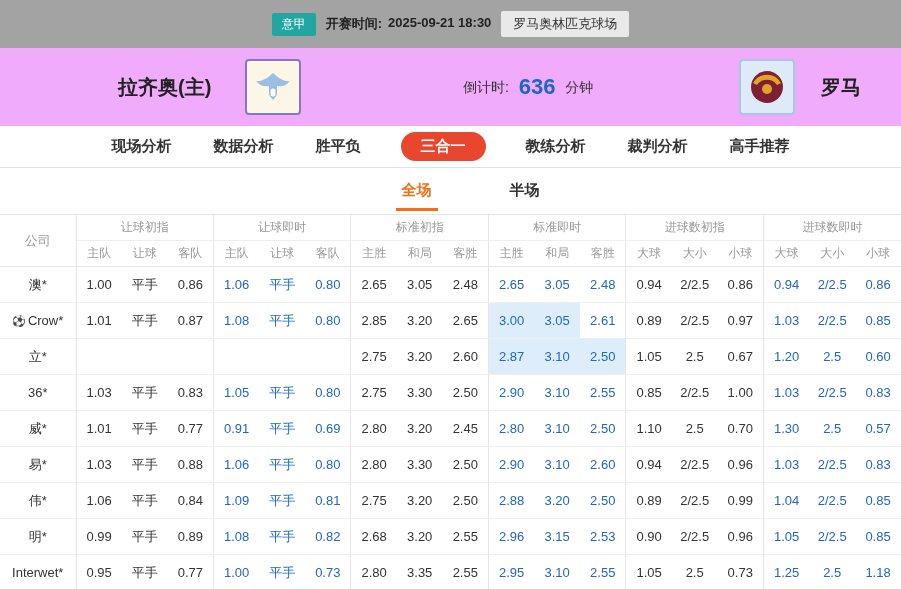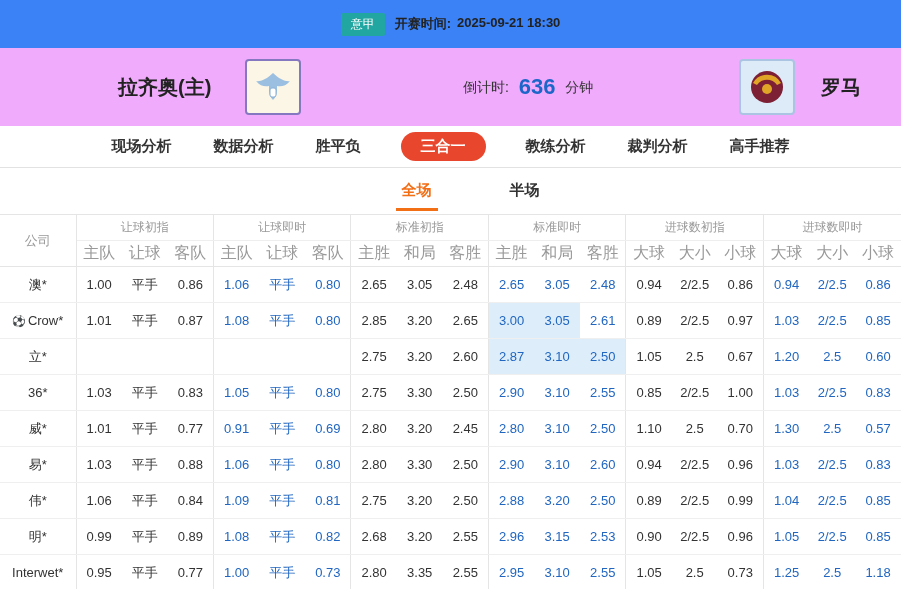--- a/index.html
+++ b/index.html
@@ -1,21 +1,21 @@
 <!DOCTYPE html>
 <html><head>
 <meta charset="utf-8">
 <style>
   * { margin:0; padding:0; box-sizing:border-box; }
   html,body { width:901px; height:589px; }
   body { font-family:"Liberation Sans","DejaVu Sans",sans-serif; background:#fff; overflow:hidden; color:#333; }
   .page { width:901px; height:589px; background:#fff; }
 
   
-  .top-bar { height:48px; background:#3b82f6; display:flex; align-items:center; justify-content:center; gap:10px; font-size:13px; }
+  .top-bar { height:48px; background:#a3a3a3; display:flex; align-items:center; justify-content:center; gap:10px; font-size:13px; }
   .league-badge { background:#21a6a1; color:#fff; font-size:12px; padding:3px 10px; border-radius:2px; }
   .kickoff { font-weight:bold; color:#222; display:flex; gap:6px; }
   .venue-chip { background:#e9e9e9; color:#333; padding:4px 12px; border-radius:2px; }
 
   
   .team-header { height:78px; display:flex; align-items:center; background:#f0abfc; }
   .team-name { font-size:20px; font-weight:bold; color:#222; }
   .home-name { margin-left:118px; }
   .away-name { margin-right:40px; }
   .logo-box { width:56px; height:56px; display:flex; align-items:center; justify-content:center; border-radius:4px; }
@@ -32,41 +32,42 @@
   
   .sub-tabs { height:46px; display:flex; align-items:center; justify-content:center; gap:66px;margin-left:40px; }
   .sub-tab { font-size:15px; font-weight:bold; color:#333; cursor:pointer; padding:10px 6px 8px; border-bottom:3px solid transparent; }
   .sub-tab.active { color:#f26f16; border-bottom-color:#f26f16; }
 
   
   table.odds { width:901px; border-collapse:collapse; table-layout:fixed; font-size:13px; text-align:center; border-top:1px solid #e5e5e5; }
   col.c-company { width:76px; }
   th { font-weight:normal; color:#999; }
   .group-h { height:26px; font-size:12px; border-bottom:1px solid #eee; }
-  .sub-h { height:26px; font-size:16px; border-bottom:1px solid #e5e5e5; }
+  .sub-h { height:26px; font-size:12px; border-bottom:1px solid #e5e5e5; }
   .company-h { color:#999; font-size:13px; border-right:1px solid #e5e5e5; border-bottom:1px solid #e5e5e5; }
   .group-start { border-left:1px solid #e5e5e5; }
   tbody td { height:36px; border-bottom:1px solid #efefef; }
   td.company-cell { color:#333; border-right:1px solid #e5e5e5; cursor:pointer; font-size:13px; }
   td.init { color:#333; }
   td.live { color:#2166c0; }
   td.hl { background:#ddeefa;margin-top:36px; }
   .co-icon { font-size:11px; margin-right:2px; }
 </style>
 </head>
 <body>
 
 <div class="page">
 
   <div class="top-bar">
     <span class="league-badge">意甲</span>
     <span class="kickoff">
       <span>开赛时间:</span>
       <span>2025-09-21 18:30</span>
     </span>
+    <span class="venue-chip">罗马奥林匹克球场</span>
   </div>
 
   <div class="team-header">
     <span class="team-name home-name">拉齐奥(主)</span>
     <span class="logo-box home-logo">
       <svg width="40" height="40" viewBox="0 0 40 40">
         <path d="M20 6 C14 12 7 15 3 14 C7 19 12 20 16 19 L16 24 C16 28 18 31 20 33 C22 31 24 28 24 24 L24 19 C28 20 33 19 37 14 C33 15 26 12 20 6 Z" fill="#9bbfe0"></path>
         <rect x="17" y="21" width="6" height="9" rx="2" fill="#fff" stroke="#8ab0d6" stroke-width="1"></rect>
       </svg>
     </span>

